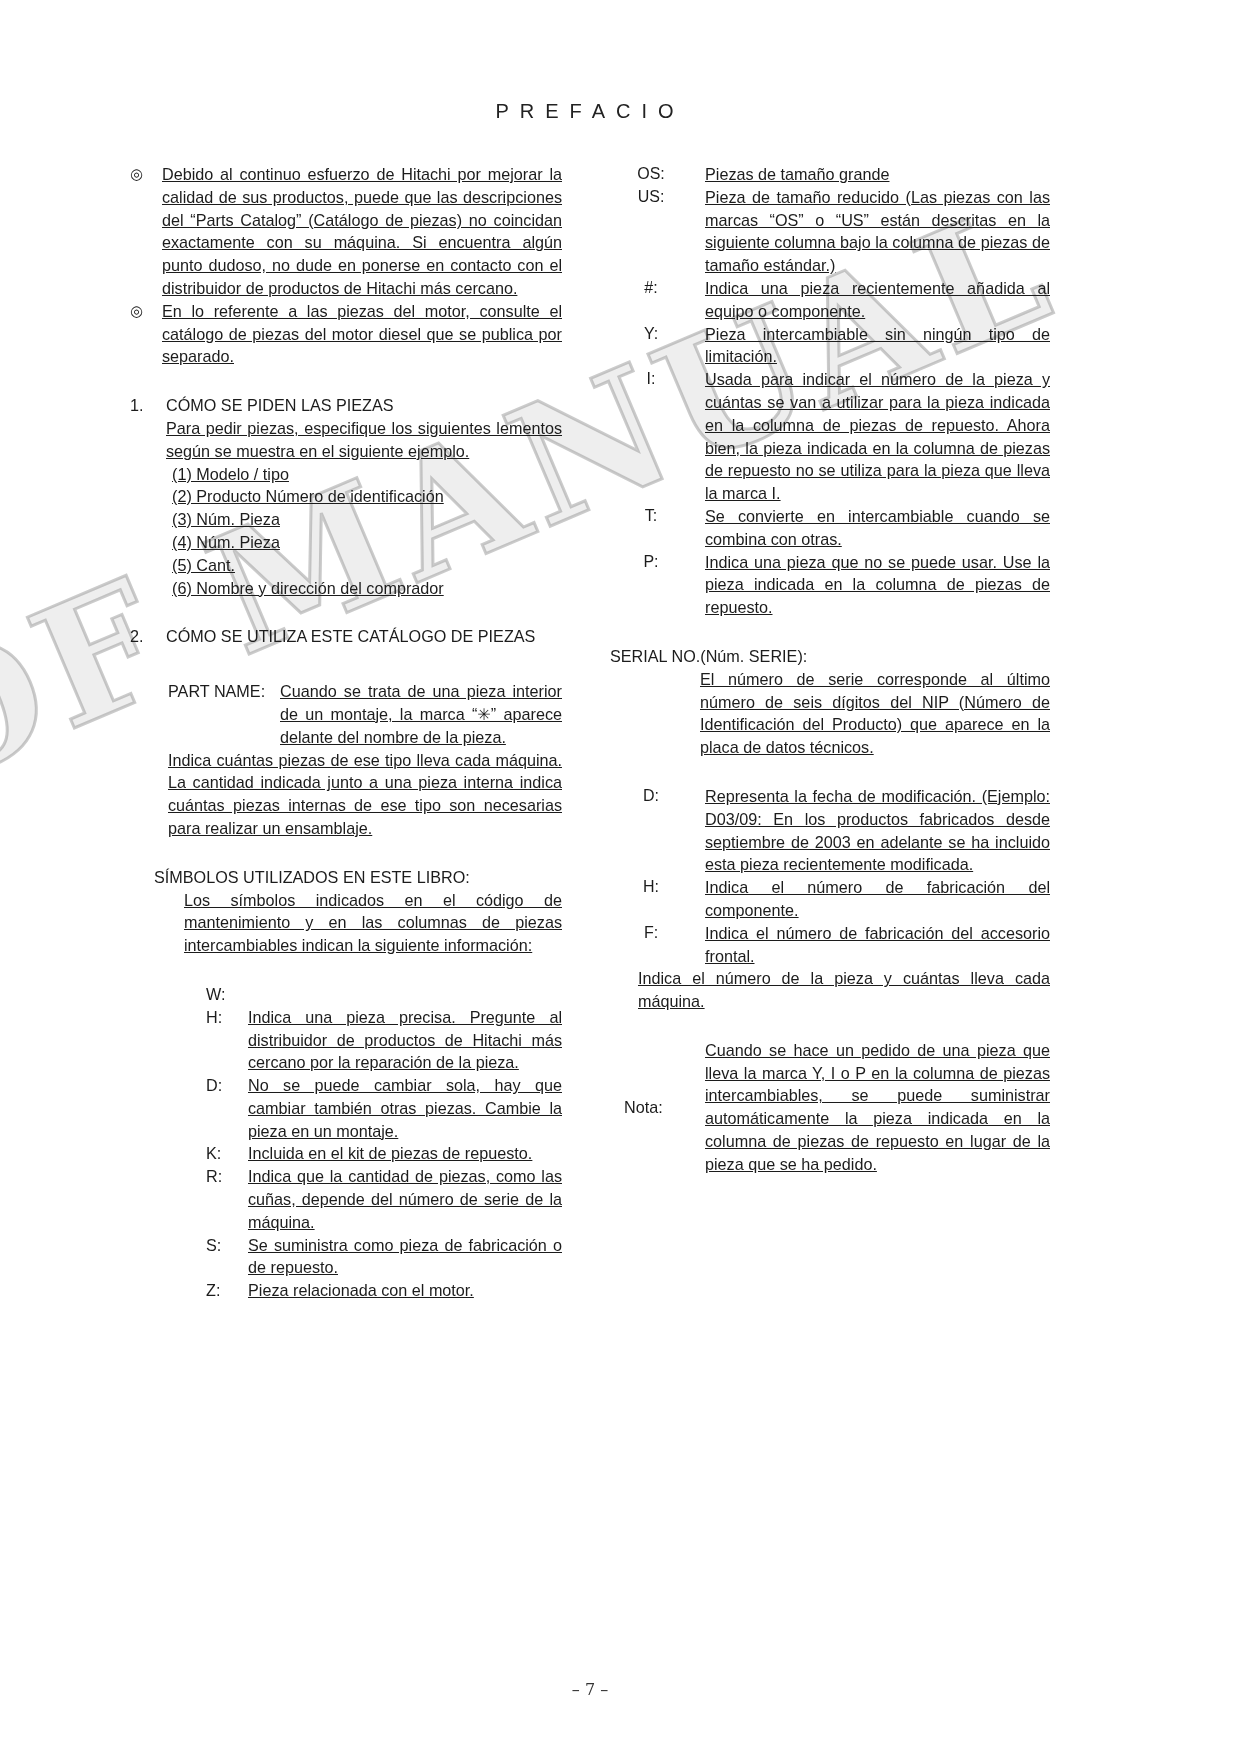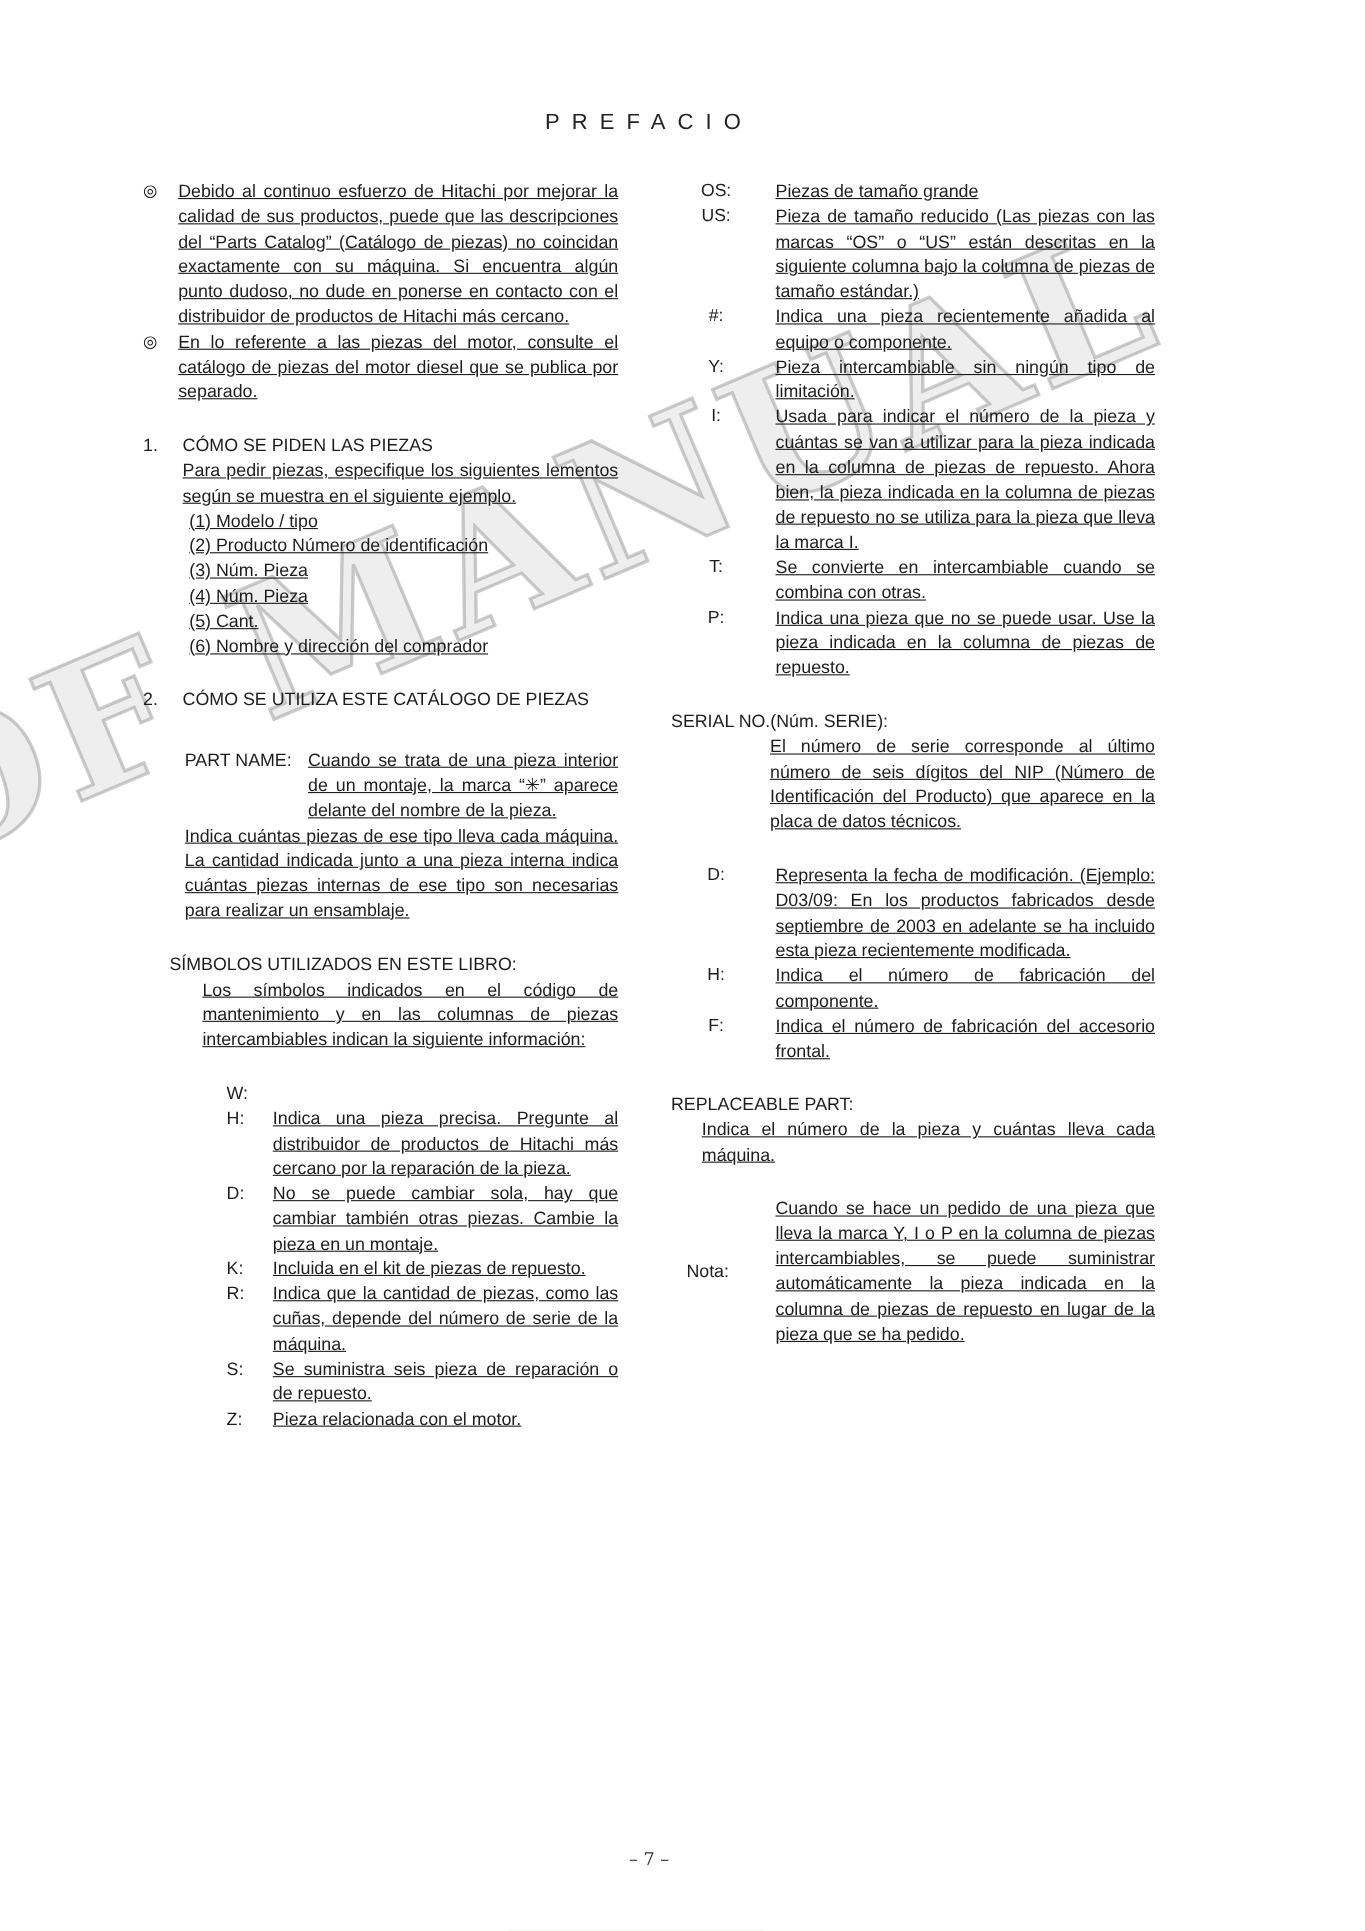--- a/index.html
+++ b/index.html
@@ -159,21 +159,21 @@
         <div class="symdef">
           <span class="key">K:</span>
           <span class="stext txt">Incluida en el kit de piezas de repuesto.</span>
         </div>
         <div class="symdef">
           <span class="key">R:</span>
           <span class="stext txt">Indica que la cantidad de piezas, como las cuñas, depende del número de serie de la máquina.</span>
         </div>
         <div class="symdef">
           <span class="key">S:</span>
-          <span class="stext txt">Se suministra seis pieza de reparación o de repuesto.</span>
+          <span class="stext txt">Se suministra como pieza de fabricación o de repuesto.</span>
         </div>
         <div class="symdef">
           <span class="key">Z:</span>
           <span class="stext txt">Pieza relacionada con el motor.</span>
         </div>
 
       </div>
 
       <div class="col-right">
 
@@ -215,21 +215,20 @@
         </div>
         <div class="rsym">
           <span class="key">H:</span>
           <span class="rtext txt">Indica el número de fabricación del componente.</span>
         </div>
         <div class="rsym">
           <span class="key">F:</span>
           <span class="rtext txt">Indica el número de fabricación del accesorio frontal.</span>
         </div>
 
-        <div class="rhead">REPLACEABLE PART:</div>
         <div class="rindent-sm txt">Indica el número de la pieza y cuántas lleva cada máquina.</div>
 
         <div class="nota">
           <span class="nlabel">Nota:</span>
           <span class="ntext txt">Cuando se hace un pedido de una pieza que lleva la marca Y, I o P en la columna de piezas intercambiables, se puede suministrar automáticamente la pieza indicada en la columna de piezas de repuesto en lugar de la pieza que se ha pedido.</span>
         </div>
 
       </div>
     </div>
   </div>

